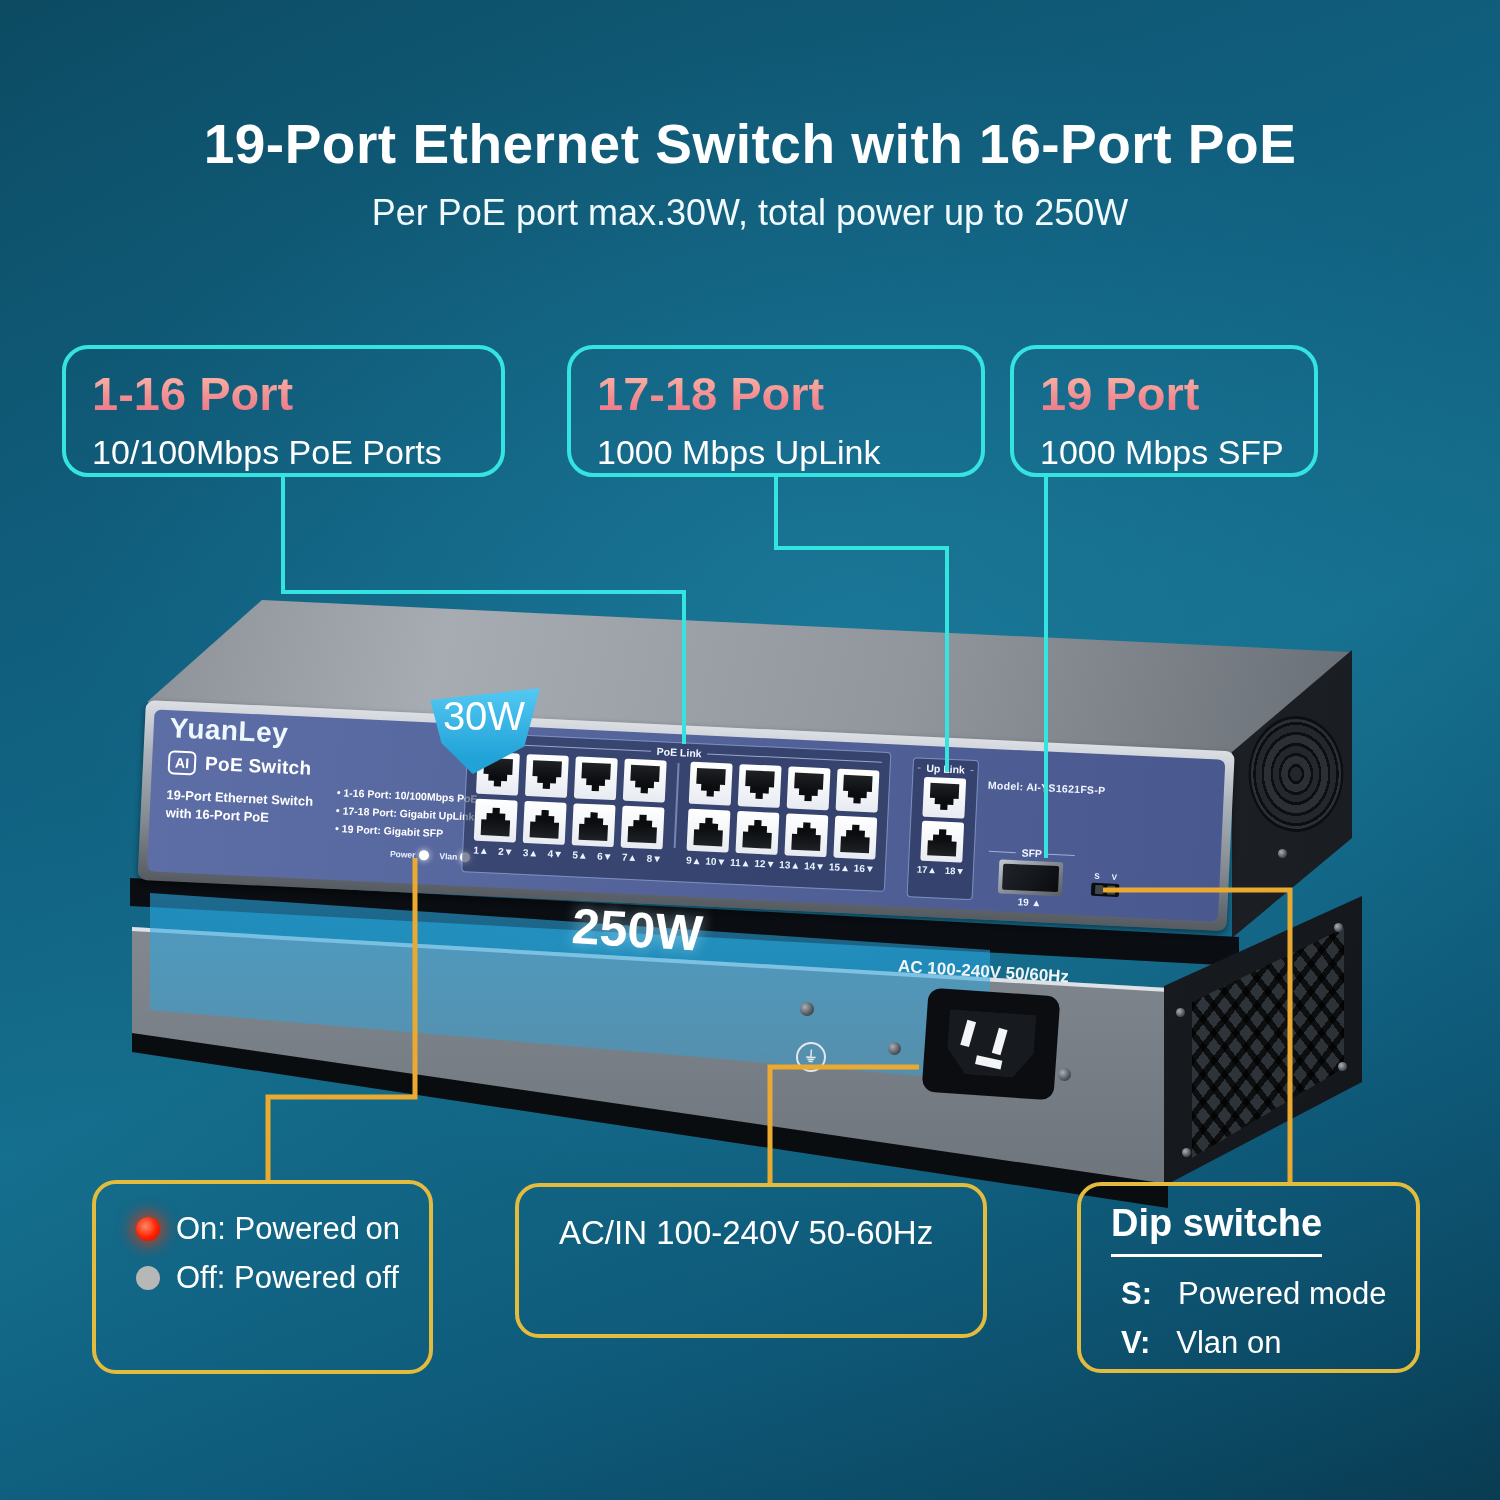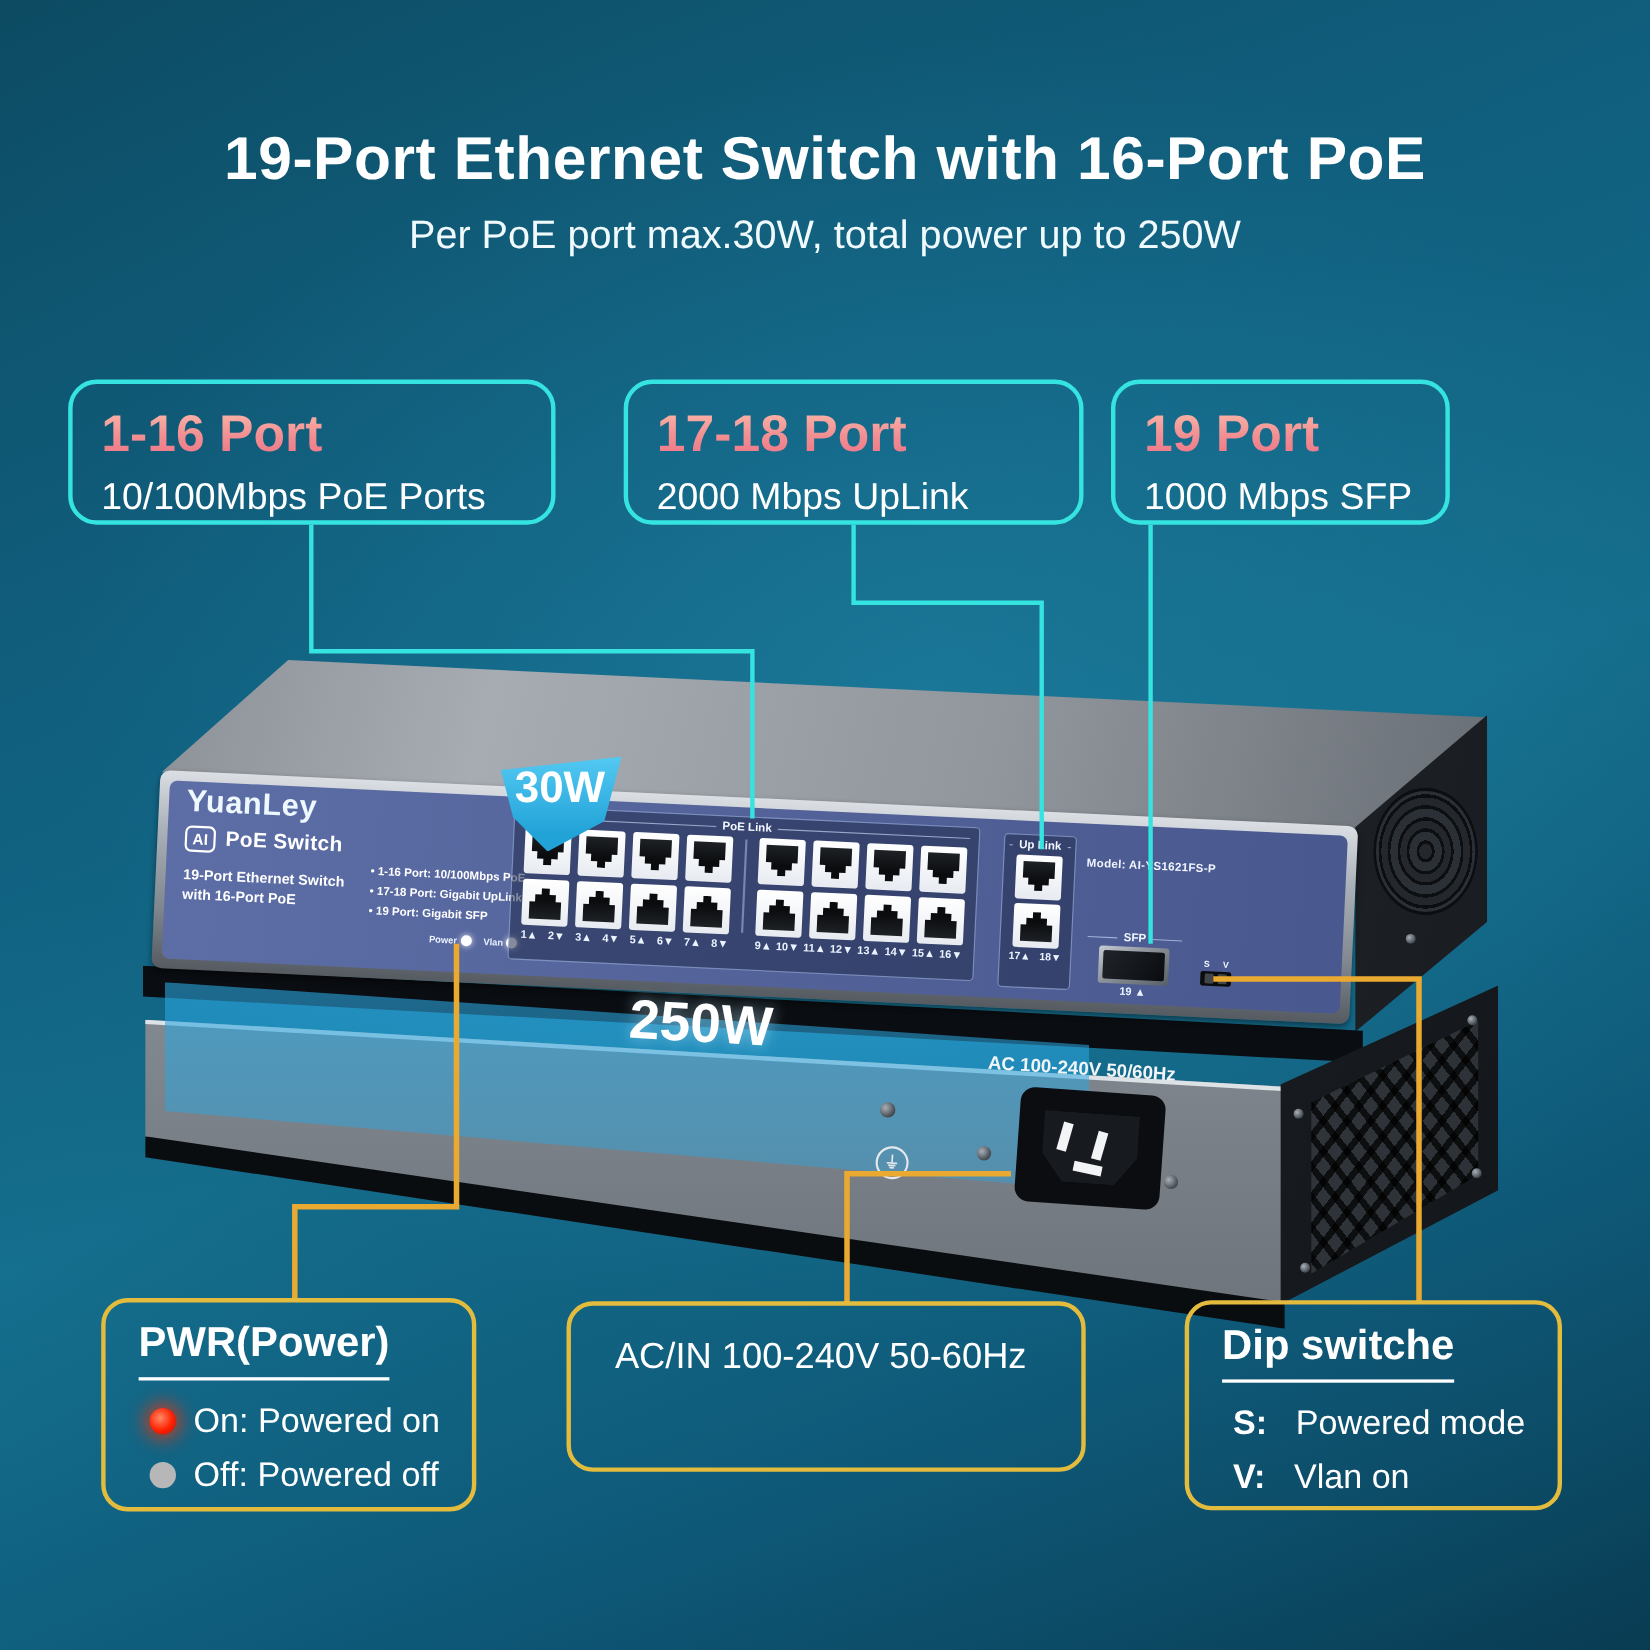--- a/index.html
+++ b/index.html
@@ -115,24 +115,24 @@
   .dip-labels{display:flex;gap:12px;font-size:8px;font-weight:bold;}
   .dip-body{margin-top:2px;width:28px;height:13px;background:#0a0c0e;border-radius:2px;position:relative;}
   .dip-body i{position:absolute;top:2px;width:8px;height:9px;background:#41464d;border-radius:1px;}
   .dip-body i:first-child{left:4px;} .dip-body i:last-child{right:4px;}
 
   
   .beam{clip-path:polygon(150px 893px,990px 950px,990px 1082px,150px 1010px);
     background:linear-gradient(180deg,rgba(58,185,238,.97) 0%,rgba(42,166,224,.88) 42%,rgba(42,160,220,0) 100%);}
   .w250{left:572px;top:901px;color:#fff;font-size:50px;font-weight:bold;transform:rotate(3.4deg);
     text-shadow:0 0 14px rgba(190,235,255,.55);}
-  .w30{left:453px;top:688px;width:112px;height:86px;
+  .w30{left:428px;top:688px;width:112px;height:86px;
     clip-path:polygon(2% 14%,100% 0%,86% 68%,40% 100%,12% 64%);
     background:linear-gradient(180deg,#53c9f3 0%,#22a3d8 80%);
-    display:flex;justify-content:center;color:#fff;font-size:40px;font-weight:bold;padding-top:6px;box-sizing:border-box;}
+    display:flex;justify-content:center;color:#fff;font-size:40px;font-weight:normal;padding-top:6px;box-sizing:border-box;}
 
   
   svg.lines{position:absolute;inset:0;pointer-events:none;}
   .cy{stroke:#35e4e1;stroke-width:4;fill:none;}
   .yl{stroke:#eaa930;stroke-width:5;fill:none;}
 </style>
 </head>
 <body>
 
 <div id="canvas">
@@ -314,29 +314,28 @@
     <polyline class="yl" points="919,1067 770,1067 770,1185"></polyline>
     <polyline class="yl" points="1103,890 1290,890 1290,1184"></polyline>
   </svg>
 
   <div class="abs cbox cbox1">
     <div class="ctitle">1-16 Port</div>
     <div class="cdesc">10/100Mbps PoE Ports</div>
   </div>
   <div class="abs cbox cbox2">
     <div class="ctitle">17-18 Port</div>
-    <div class="cdesc">2000 Mbps UpLink</div>
+    <div class="cdesc">1000 Mbps UpLink</div>
   </div>
   <div class="abs cbox cbox3">
     <div class="ctitle">19 Port</div>
     <div class="cdesc">1000 Mbps SFP</div>
   </div>
 
   <div class="abs ybox ybox1">
-    <h3>PWR(Power)</h3>
     <div class="row">
       <span class="dot on"></span>
       <span>On: Powered on</span>
     </div>
     <div class="row">
       <span class="dot off"></span>
       <span>Off: Powered off</span>
     </div>
   </div>
   <div class="abs ybox ybox2">

